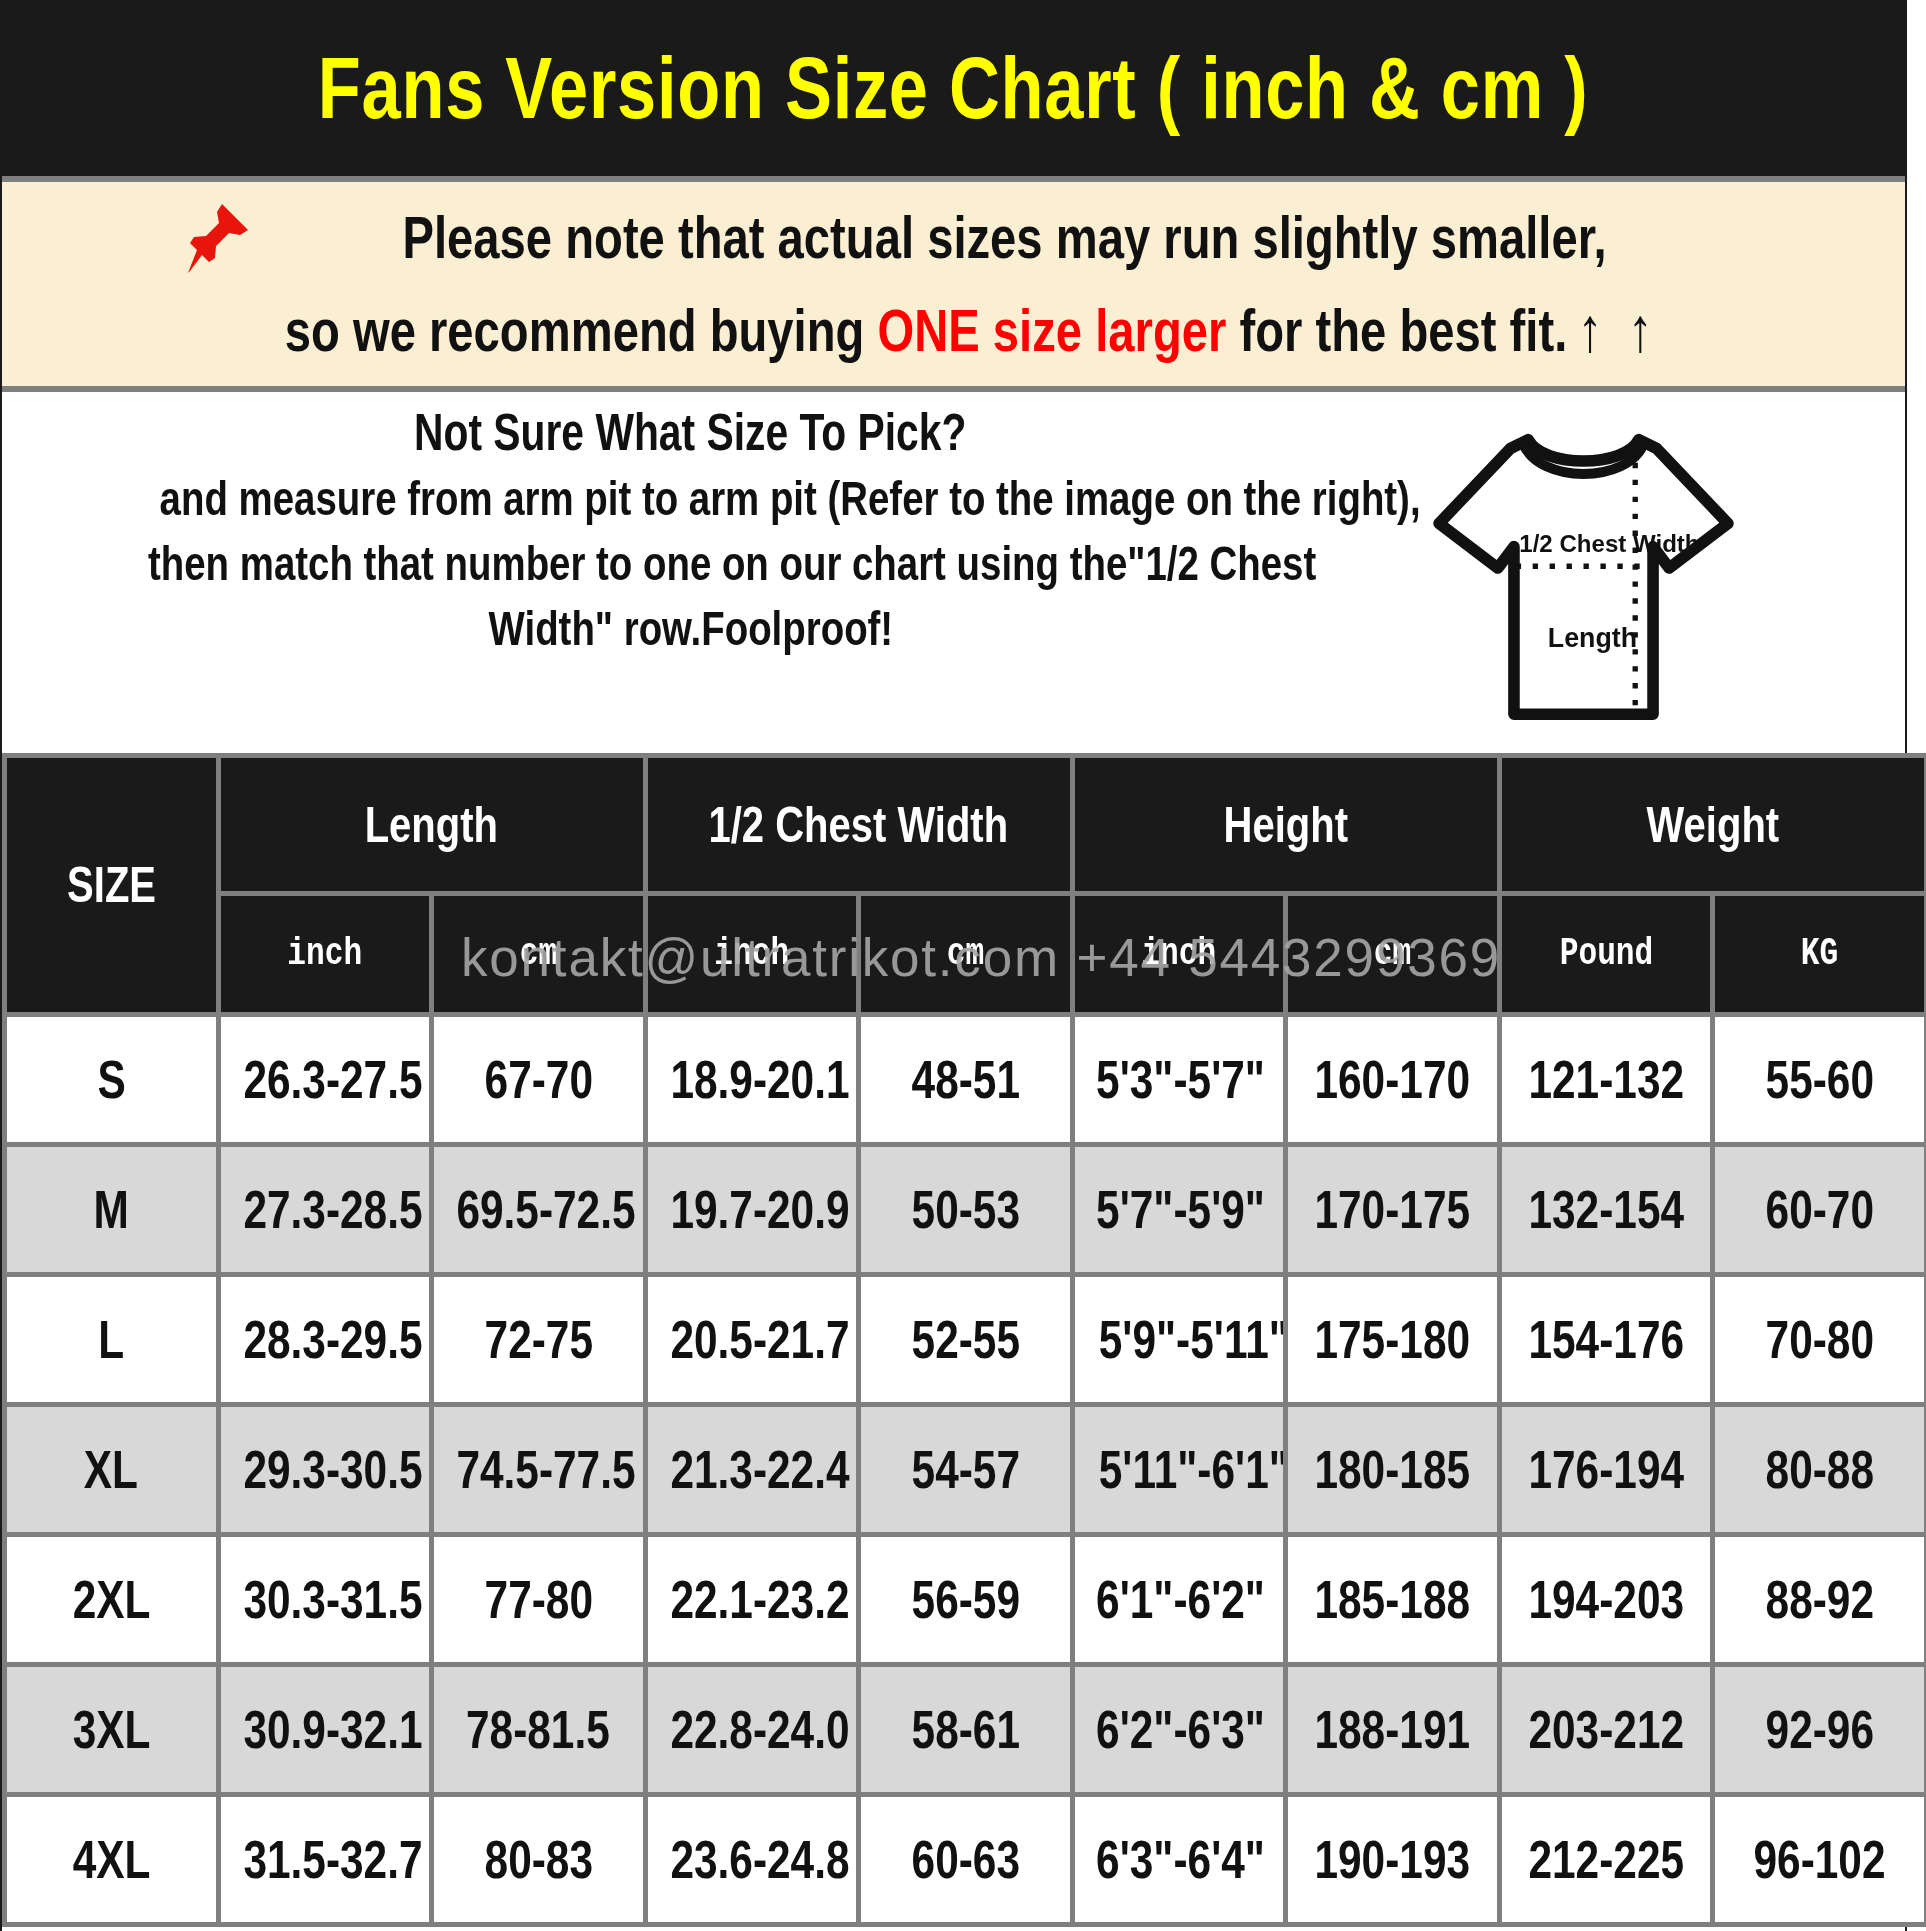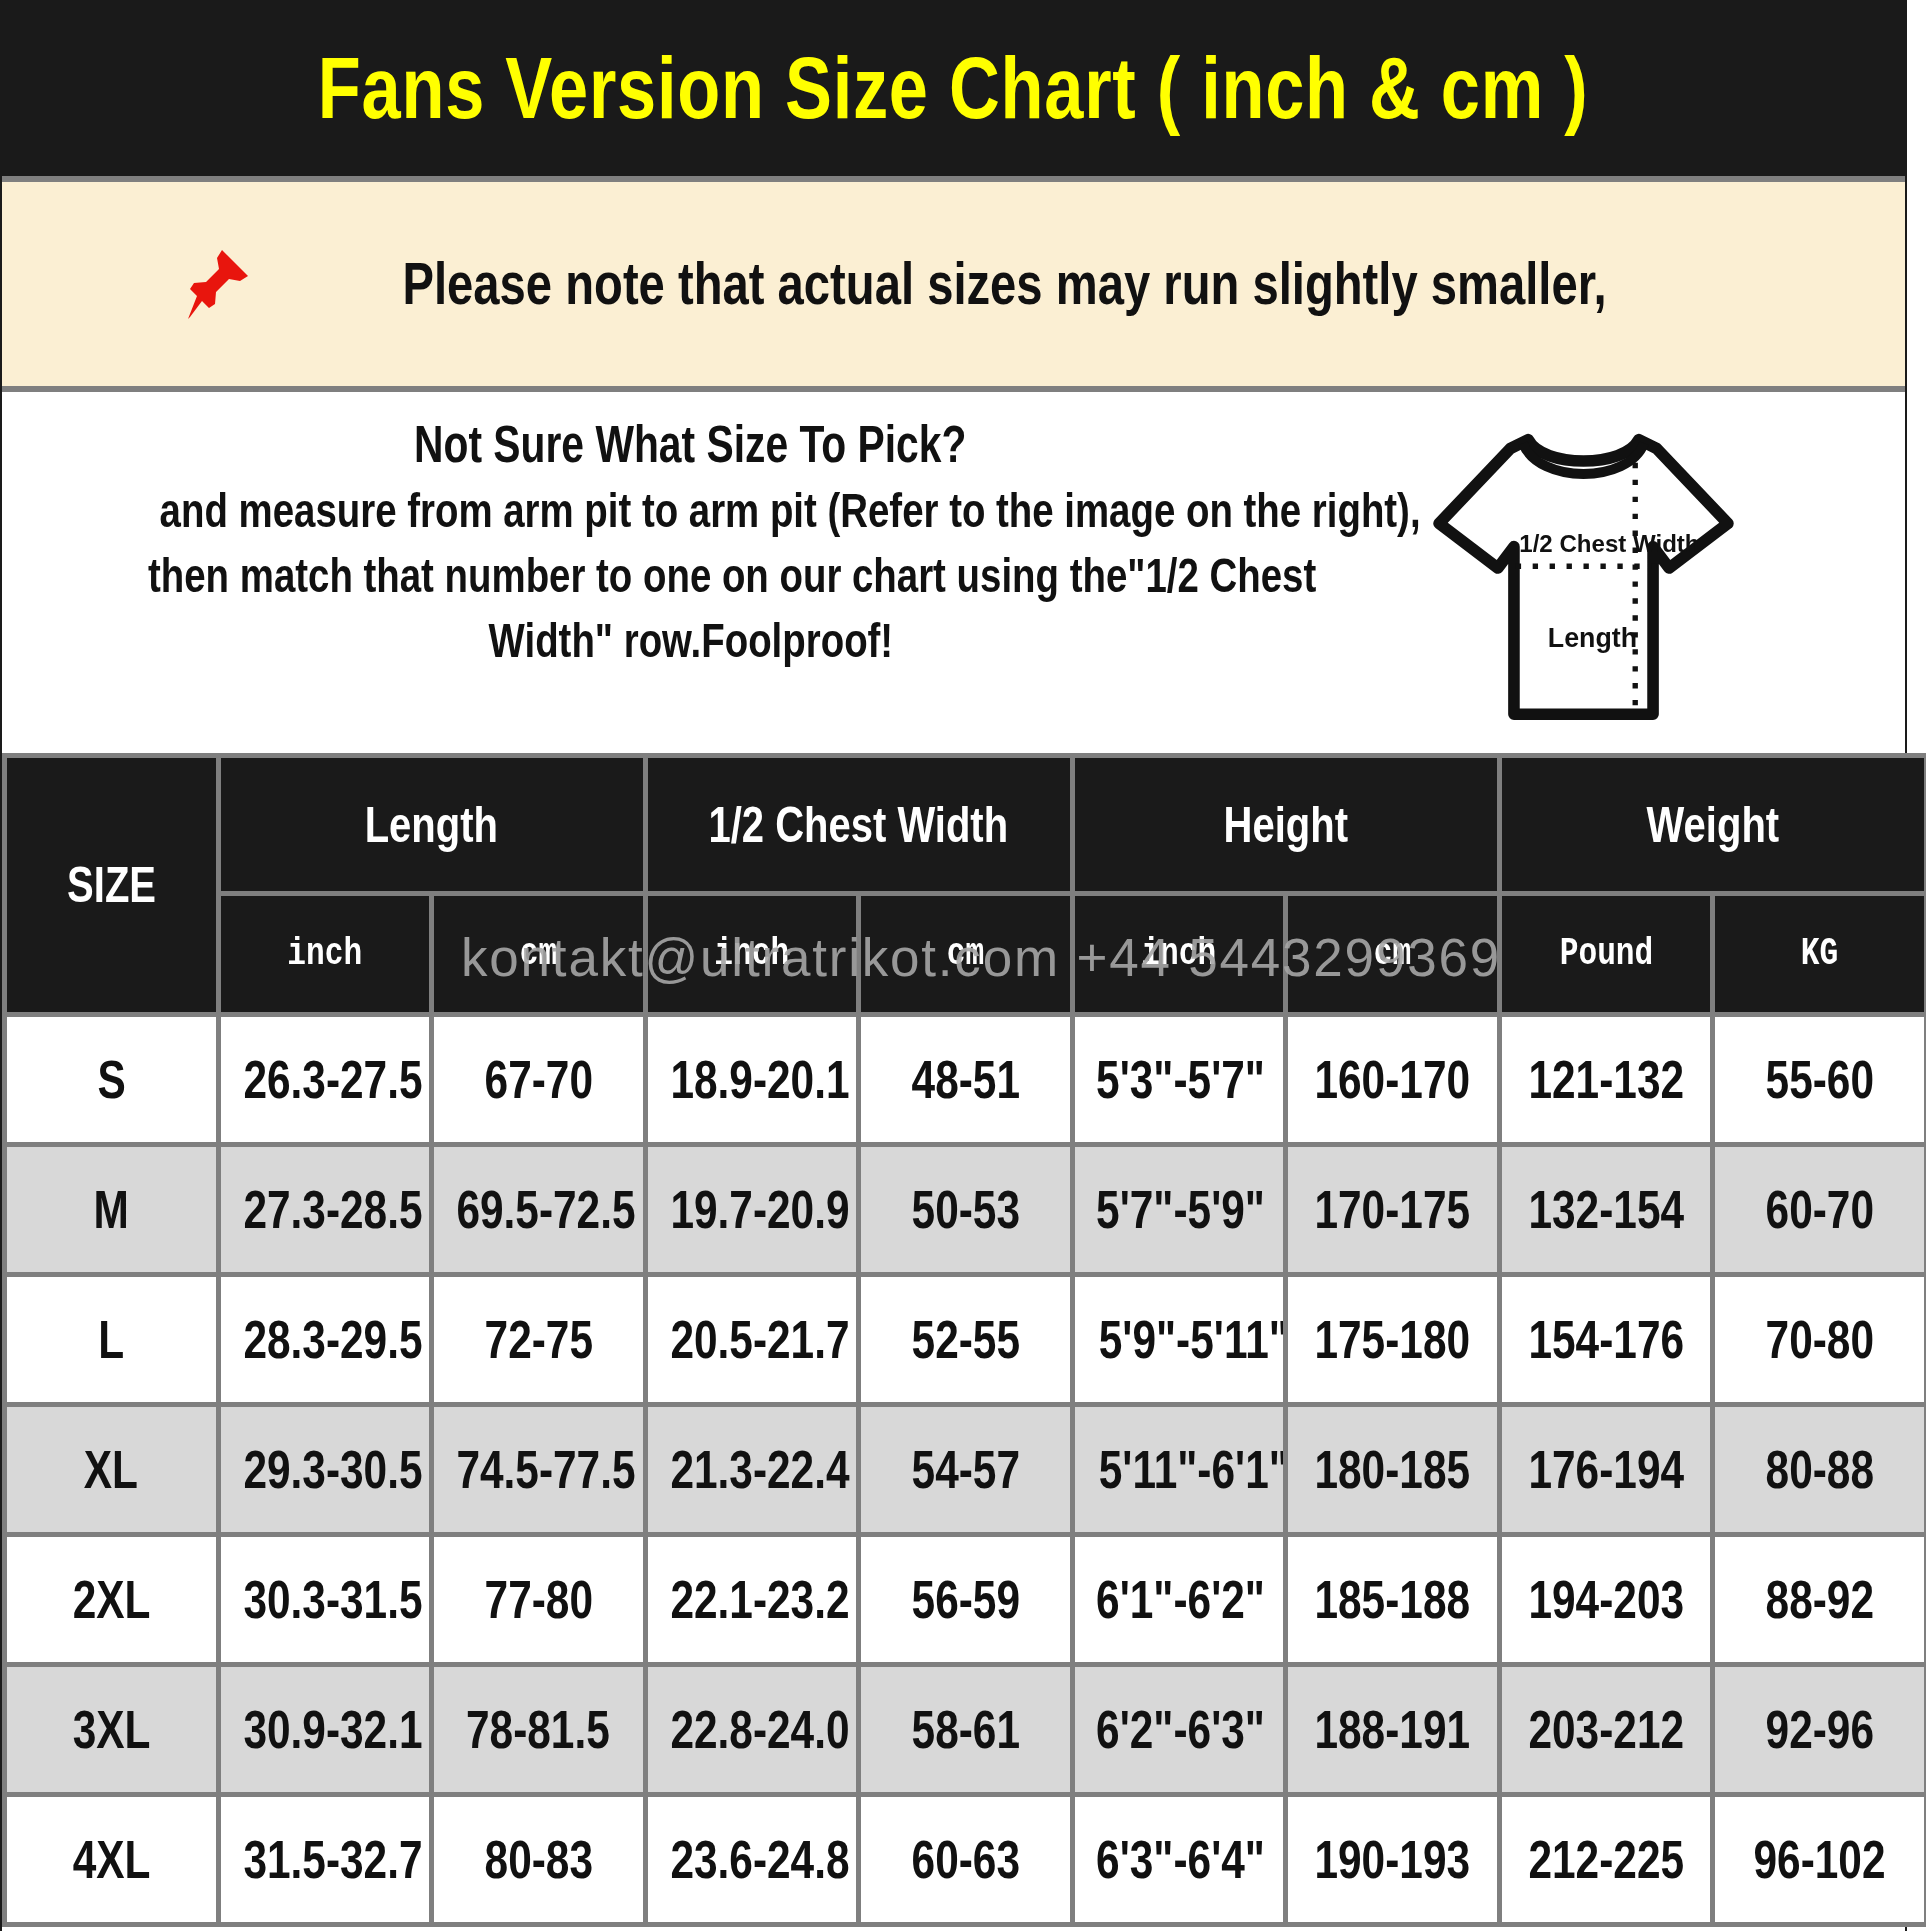--- a/index.html
+++ b/index.html
@@ -30,21 +30,21 @@
     font-size:59px;
     padding-left:36px;
   }
   .notice-line{line-height:92px;display:flex;align-items:center;justify-content:center;}
   .pin{width:64px;height:72px;margin-right:1.8px;flex:0 0 auto;}
   .hl{color:#ff0000;}
   .arrows{font-size:1.05em;letter-spacing:7.3px;margin-left:13px;}
 
   
   #instructions{height:361px;background:#ffffff;position:relative;}
-  .instr-text{width:1377px;text-align:center;padding-top:20px;font-size:48px;line-height:65px;}
+  .instr-text{width:1377px;text-align:center;padding-top:8px;font-size:48px;line-height:65px;}
   .instr-heading{font-size:51px;}
   .tshirt{position:absolute;right:161px;top:20px;width:321px;height:321px;}
   .shirt-label{font-family:"Liberation Sans",sans-serif;font-weight:bold;fill:#111;}
 
   
   #table-wrap{position:relative;}
   table{width:1927px;border-collapse:collapse;table-layout:fixed;}
   col{width:11.111%;}
   th,td{border:5.5px solid #7f7f7f;text-align:center;vertical-align:middle;padding:0;overflow:hidden;}
   thead th{background:#1a1a1a;color:#ffffff;}
@@ -71,20 +71,25 @@
   <header id="top-banner">
     <span class="cond title">Fans Version Size Chart ( inch &amp; cm )</span>
   </header>
 
   <section id="notice">
     <div class="notice-line">
       <svg class="pin" viewBox="0 0 64 72" aria-hidden="true">
         <path fill="#e8150d" d="M36 2 L62 28 L54 33 L43 31 L30 44 L29 56 L23 60 L16 53 L4 69 L2 71 L11 48 L4 41 L8 35 L20 34 L33 21 L31 10 Z"></path>
       </svg>
       <span class="cond">Please note that actual sizes may run slightly smaller,</span>
+    </div>
+    <div class="notice-line">
+      <span class="cond">
+        <span>so we recommend buying </span><span class="hl">ONE size larger</span><span> for the best fit.</span><span class="arrows">↑ ↑</span>
+      </span>
     </div>
   </section>
 
   <section id="instructions">
     <div class="instr-text">
       <div><span class="cond instr-heading">Not Sure What Size To Pick?</span></div>
       <div><span class="cond">and measure from arm pit to arm pit (Refer to the image on the right),</span></div>
       <div><span class="cond">then match that number to one on our chart using the"1/2 Chest</span></div>
       <div><span class="cond">Width" row.Foolproof!</span></div>
     </div>

